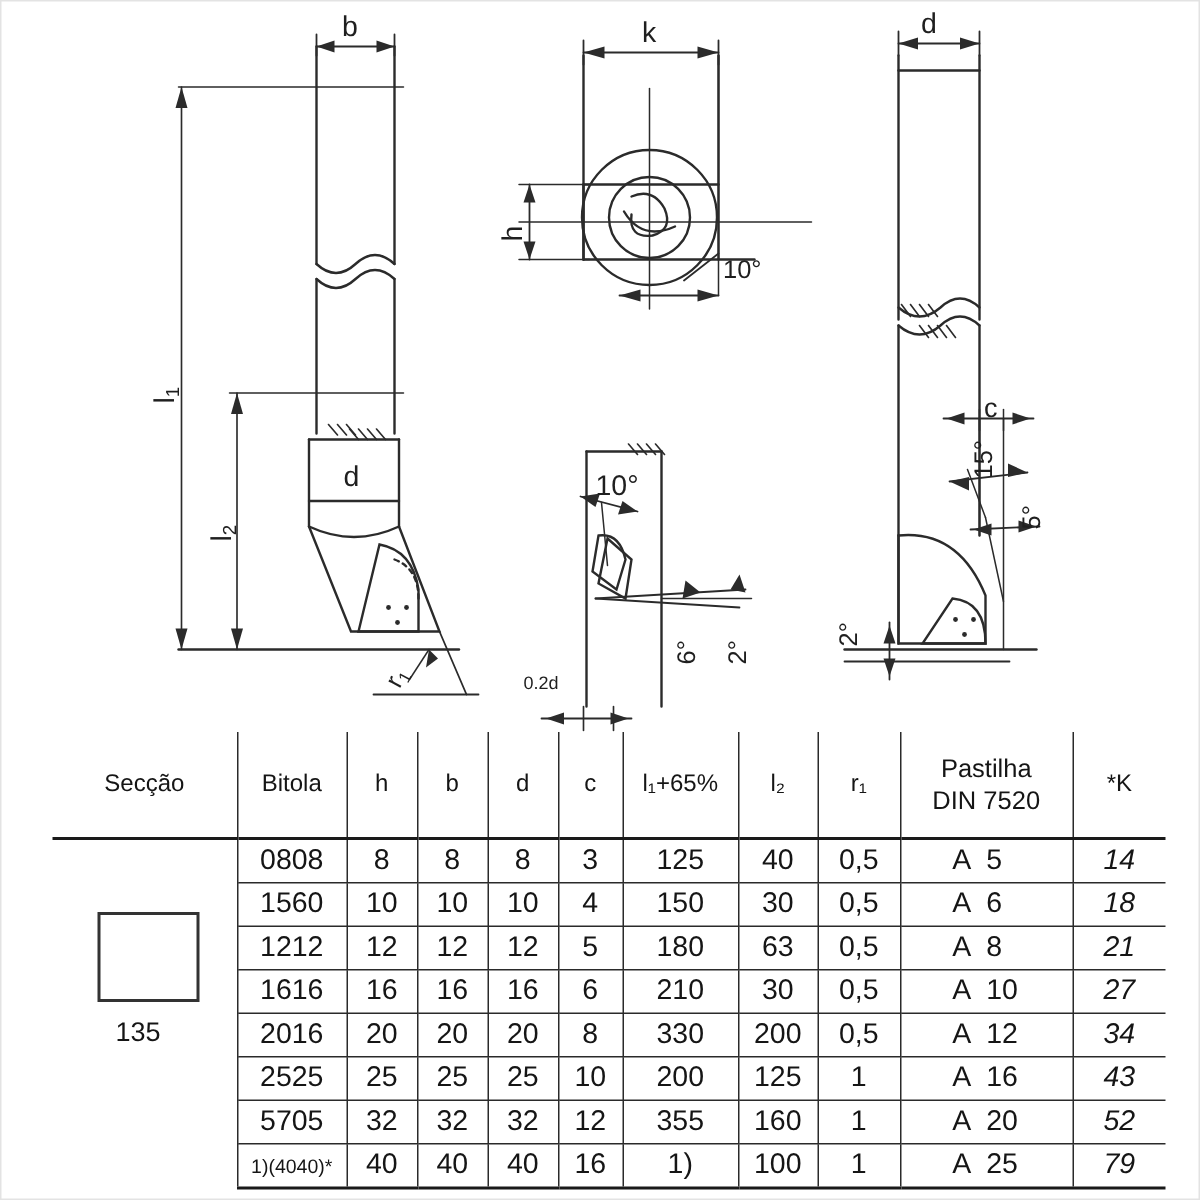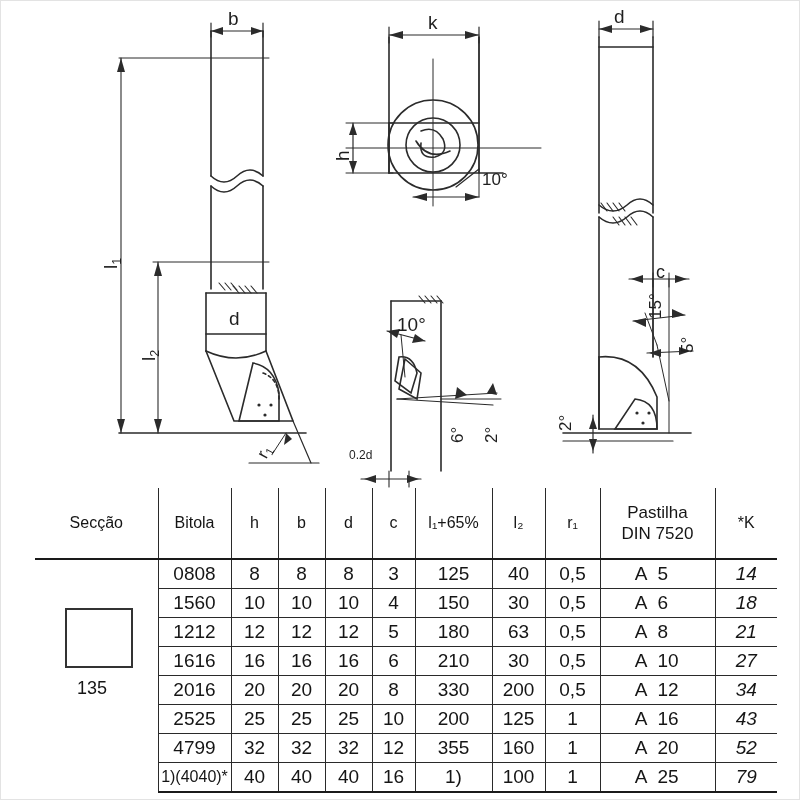--- a/index.html
+++ b/index.html
@@ -402,33 +402,33 @@
           <td>25</td>
           <td>25</td>
           <td>10</td>
           <td>200</td>
           <td>125</td>
           <td>1</td>
           <td class="pastilha-cell"><span class="a">A</span><span class="n">16</span></td>
           <td class="edge-r">43</td>
         </tr>
         <tr>
-          <td>4799</td>
+          <td>5705</td>
           <td>32</td>
           <td>32</td>
           <td>32</td>
           <td>12</td>
           <td>355</td>
           <td>160</td>
           <td>1</td>
           <td class="pastilha-cell"><span class="a">A</span><span class="n">20</span></td>
           <td class="edge-r">52</td>
         </tr>
         <tr>
-          <td style="font-size:16px">1)(4040)*</td>
+          <td style="font-size:13px">1)(4040)*</td>
           <td>40</td>
           <td>40</td>
           <td>40</td>
           <td>16</td>
           <td>1)</td>
           <td>100</td>
           <td>1</td>
           <td class="pastilha-cell"><span class="a">A</span><span class="n">25</span></td>
           <td class="edge-r">79</td>
         </tr>

